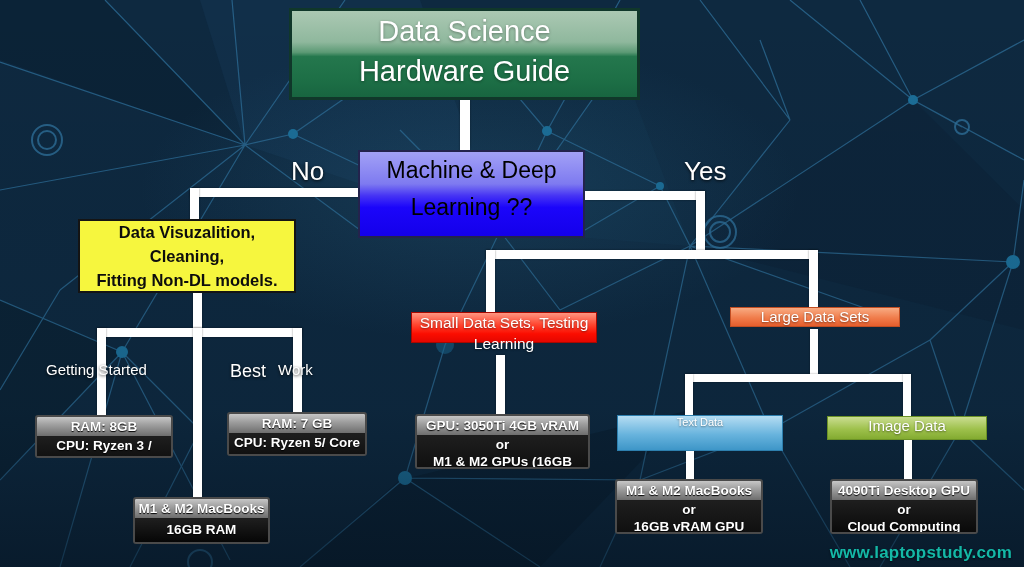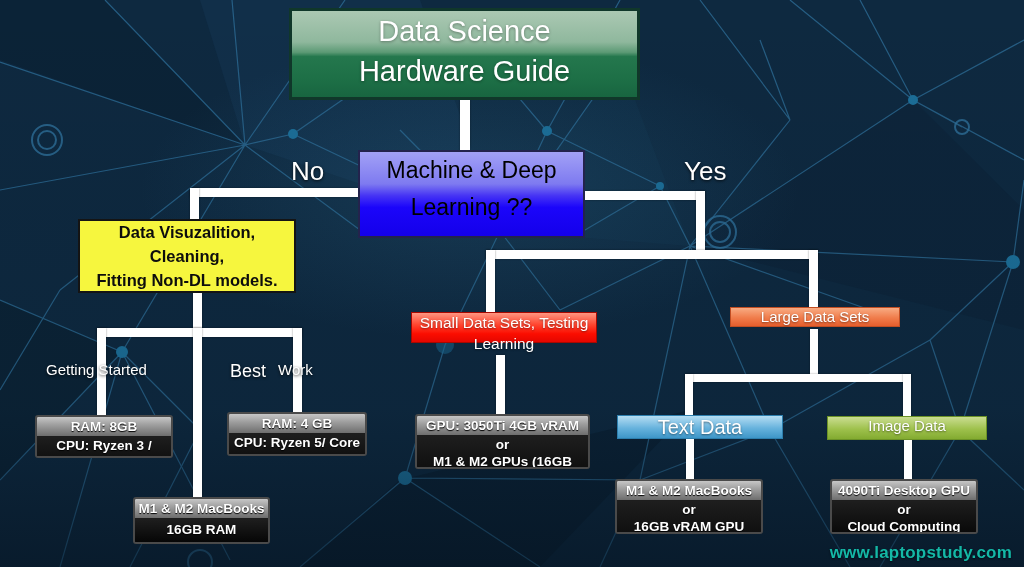--- a/index.html
+++ b/index.html
@@ -40,21 +40,21 @@
     left:411px; top:312px; width:186px; height:31px; font-size:15.5px; line-height:1.35;
     background:linear-gradient(180deg,#ff9580 0%,#ff4630 40%,#fb0d00 72%,#e40600 100%);
     border:1px solid #a80800;
   }
   .hdr-orange {
     left:730px; top:307px; width:170px; height:20px; font-size:15px;
     background:linear-gradient(180deg,#f8ab82 0%,#f07c4b 55%,#e55e2d 100%);
     border:1px solid #c14e23;
   }
   .hdr-blue {
-    left:617px; top:415px; width:166px; height:24px; font-size:20px;
+    left:617px; top:415px; width:166px; height:36px; font-size:11px;
     background:linear-gradient(180deg,#b5ddf3 0%,#67b3dd 55%,#3e96c8 100%);
     border:1px solid #2d7fae;
   }
   .hdr-green {
     left:827px; top:416px; width:160px; height:24px; font-size:15px;
     background:linear-gradient(180deg,#cadd91 0%,#9ec14c 55%,#83ab31 100%);
     border:1px solid #6b9226;
   }
 
   
@@ -196,21 +196,21 @@
 
   <div class="spec spec-ram8">
     <div class="spec-top">RAM: 8GB</div>
     <div class="spec-bottom">CPU: Ryzen 3 / Core i3</div>
   </div>
   <div class="spec spec-mac">
     <div class="spec-top">M1 &amp; M2 MacBooks</div>
     <div class="spec-bottom">16GB RAM</div>
   </div>
   <div class="spec spec-ram16">
-    <div class="spec-top">RAM: 4 GB</div>
+    <div class="spec-top">RAM: 7 GB</div>
     <div class="spec-bottom">CPU: Ryzen 5/ Core i5</div>
   </div>
 
   <div class="box hdr hdr-red">
     <div>Small Data Sets, Testing</div>
     <div>Learning</div>
   </div>
   <div class="spec spec-gpu">
     <div class="spec-top">GPU: 3050Ti 4GB vRAM</div>
     <div class="spec-bottom">

